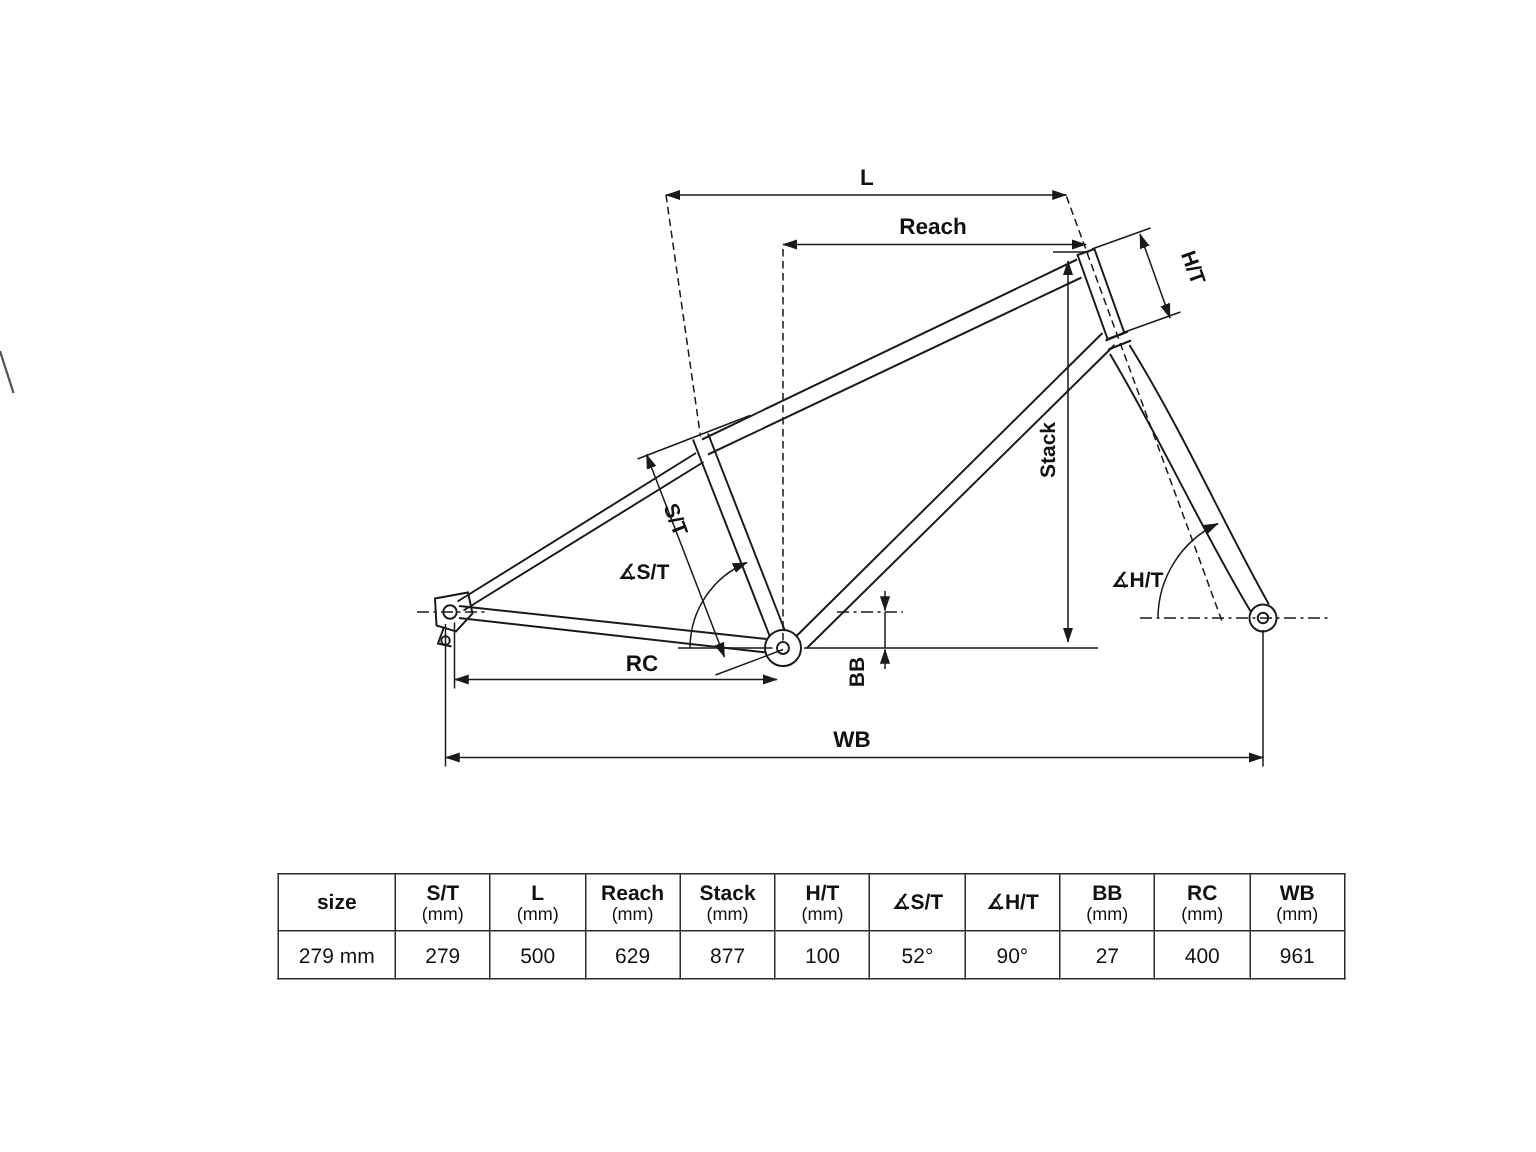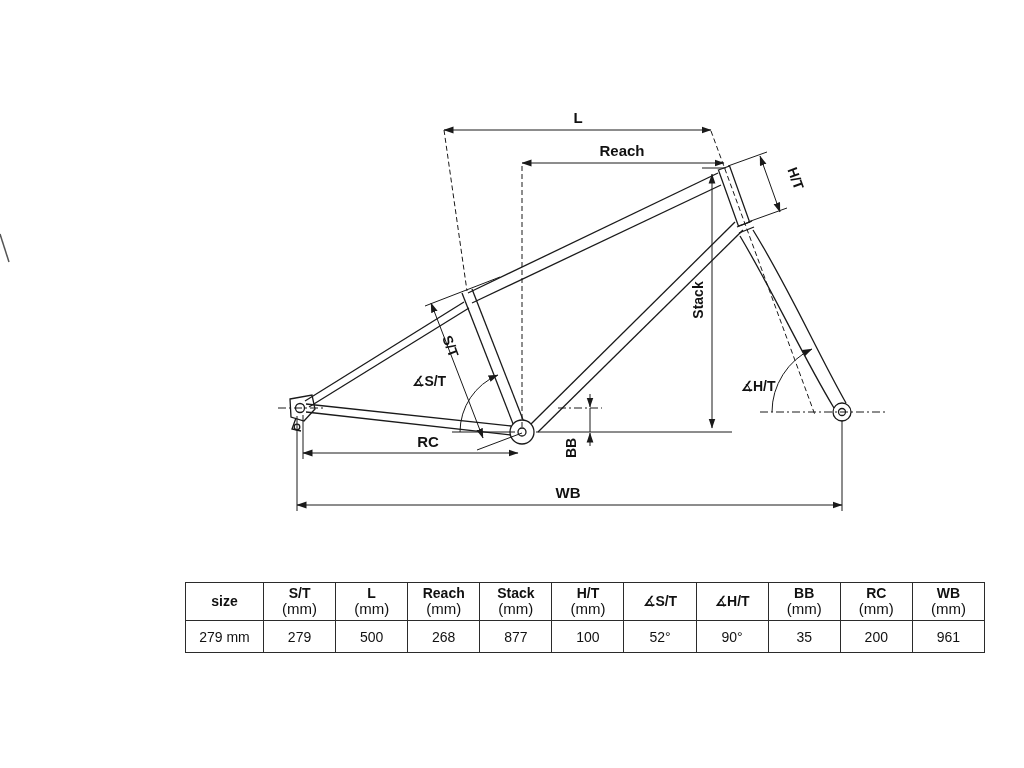--- a/index.html
+++ b/index.html
@@ -5,29 +5,29 @@
   html,body{margin:0;padding:0;}
   body{
     width:1024px;height:768px;position:relative;background:#ffffff;
     font-family:"Liberation Sans","DejaVu Sans",sans-serif;overflow:hidden;color:#111;
   }
   .diagram{position:absolute;left:0;top:0;}
   svg text{fill:#111;font-family:"Liberation Sans","DejaVu Sans",sans-serif;font-weight:bold;}
   .dim-label{font-size:15px;}
   .dim-label-sm{font-size:14px;}
   .geo-table{
-    position:absolute;left:185px;top:582px;width:800px;
+    position:absolute;left:185px;top:582px;width:712px;
     border-collapse:collapse;table-layout:fixed;background:#fff;
   }
   .geo-table th,.geo-table td{
     border:1px solid #2b2b2b;text-align:center;vertical-align:middle;padding:0;
   }
   .geo-table th{height:37px;font-size:14px;font-weight:bold;line-height:1.15;}
   .geo-table td{height:31px;font-size:14px;font-weight:normal;}
-  .unit{display:block;font-size:15px;font-weight:normal;line-height:1.1;}
+  .unit{display:block;font-size:12px;font-weight:normal;line-height:1.1;}
   col.size-col{width:78px;}
 </style>
 </head>
 <body>
 
 <div class="diagram">
 <svg width="1024" height="570" viewBox="0 0 1024 570">
   <defs>
     <marker id="arr" viewBox="0 0 10 10" refX="9.5" refY="5" markerWidth="10" markerHeight="10" orient="auto-start-reverse">
       <path d="M0,1.6 L10,5 L0,8.4 z" fill="#1a1a1a"></path>
@@ -163,23 +163,23 @@
       <th><span>BB</span><span class="unit">(mm)</span></th>
       <th><span>RC</span><span class="unit">(mm)</span></th>
       <th><span>WB</span><span class="unit">(mm)</span></th>
     </tr>
   </thead>
   <tbody>
     <tr>
       <td>279 mm</td>
       <td>279</td>
       <td>500</td>
-      <td>268</td>
+      <td>629</td>
       <td>877</td>
       <td>100</td>
       <td>52°</td>
       <td>90°</td>
-      <td>35</td>
-      <td>200</td>
+      <td>27</td>
+      <td>400</td>
       <td>961</td>
     </tr>
   </tbody>
 </table>
 
 </body></html>

